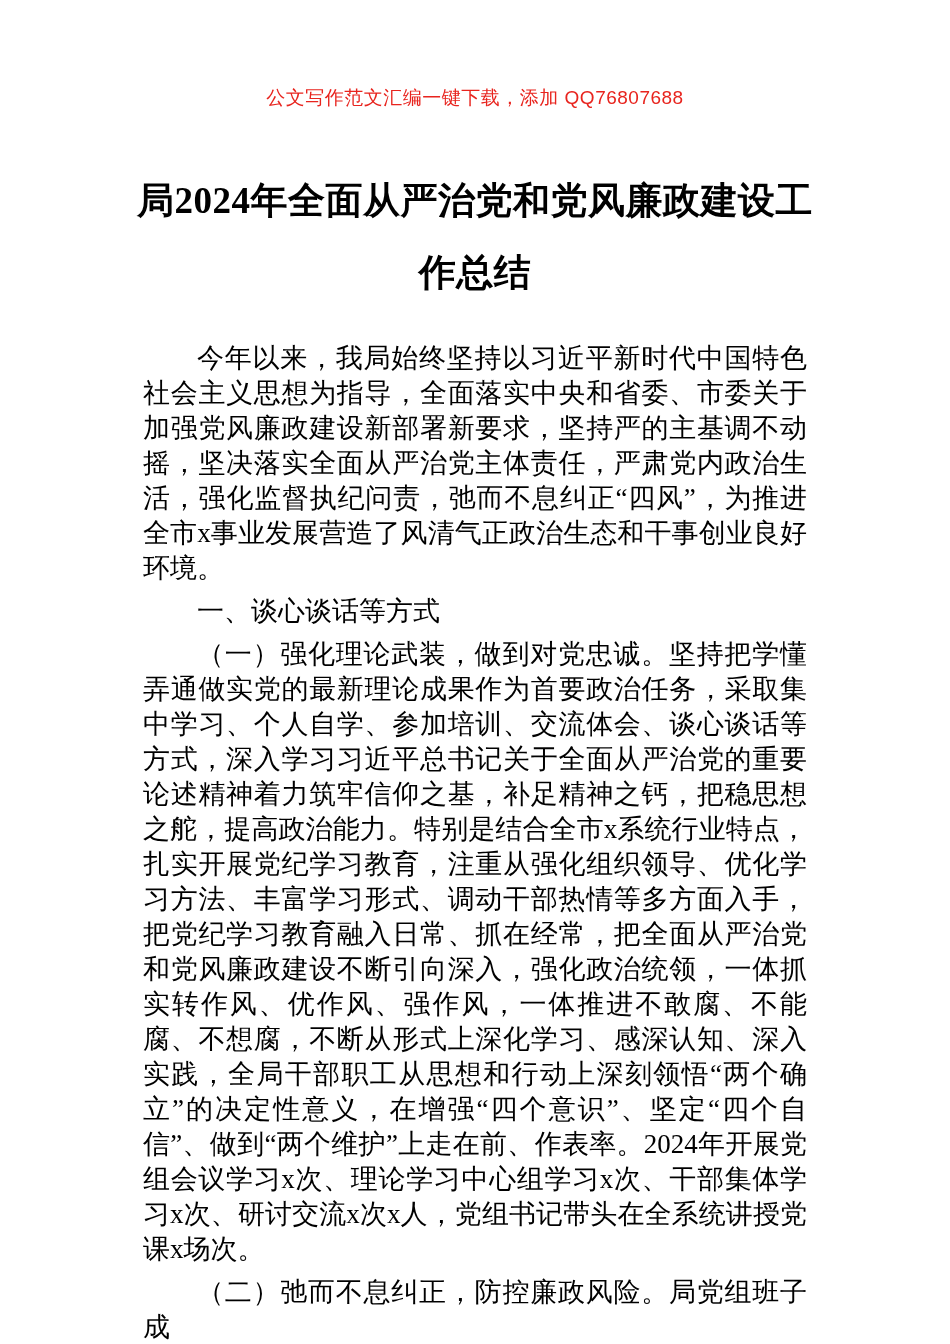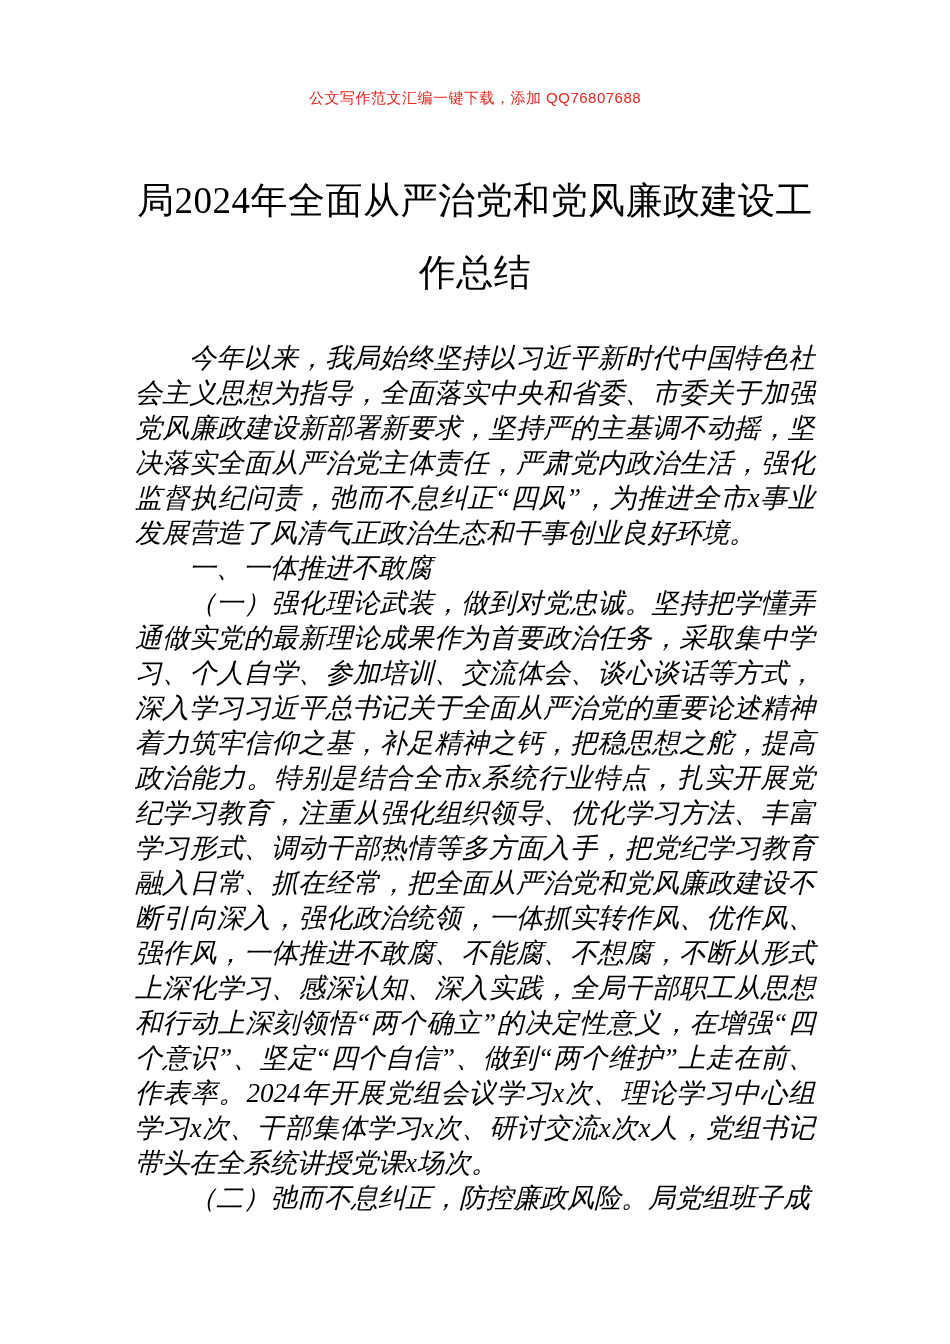--- a/index.html
+++ b/index.html
@@ -8,59 +8,58 @@
     width: 950px;
     height: 1344px;
     background: #ffffff;
     overflow: hidden;
     font-family: "Liberation Serif", "DejaVu Serif", serif;
     color: #000000;
   }
   .notice {
     padding-top: 84px;
     text-align: center;
-    font-size: 15px;
+    font-size: 19px;
     line-height: 28px;
     color: #e8241e;
     font-family: "Liberation Sans", "DejaVu Sans", sans-serif;
     letter-spacing: 0.5px;
   }
   .doc-title {
     width: 695px;
     margin: 53px auto 0 auto;
     font-size: 37px;
     line-height: 72px;
-    font-weight: normal;
+    font-weight: bold;
     text-align: center;
     letter-spacing: 0.5px;
   }
   .doc-body {
     width: 680px;
     margin: 32px 0 0 135px;
     font-size: 27px;
     line-height: 35px;
     text-align: justify;
   }
   .para {
-    margin: 0;
+    margin: 8px;
     padding: 0;
     text-indent: 2em;
     word-break: break-all;
-    font-style: italic;
   }
 </style>
 </head>
 <body>
 
 <div class="page">
 
   <div class="notice">公文写作范文汇编一键下载，添加 QQ76807688</div>
 
   <h1 class="doc-title">局2024年全面从严治党和党风廉政建设工作总结</h1>
 
   <div class="doc-body">
     <p class="para">今年以来，我局始终坚持以习近平新时代中国特色社会主义思想为指导，全面落实中央和省委、市委关于加强党风廉政建设新部署新要求，坚持严的主基调不动摇，坚决落实全面从严治党主体责任，严肃党内政治生活，强化监督执纪问责，弛而不息纠正“四风”，为推进全市x事业发展营造了风清气正政治生态和干事创业良好环境。</p>
-    <p class="para">一、一体推进不敢腐</p>
+    <p class="para">一、谈心谈话等方式</p>
     <p class="para">（一）强化理论武装，做到对党忠诚。坚持把学懂弄通做实党的最新理论成果作为首要政治任务，采取集中学习、个人自学、参加培训、交流体会、谈心谈话等方式，深入学习习近平总书记关于全面从严治党的重要论述精神着力筑牢信仰之基，补足精神之钙，把稳思想之舵，提高政治能力。特别是结合全市x系统行业特点，扎实开展党纪学习教育，注重从强化组织领导、优化学习方法、丰富学习形式、调动干部热情等多方面入手，把党纪学习教育融入日常、抓在经常，把全面从严治党和党风廉政建设不断引向深入，强化政治统领，一体抓实转作风、优作风、强作风，一体推进不敢腐、不能腐、不想腐，不断从形式上深化学习、感深认知、深入实践，全局干部职工从思想和行动上深刻领悟“两个确立”的决定性意义，在增强“四个意识”、坚定“四个自信”、做到“两个维护”上走在前、作表率。2024年开展党组会议学习x次、理论学习中心组学习x次、干部集体学习x次、研讨交流x次x人，党组书记带头在全系统讲授党课x场次。</p>
     <p class="para">（二）弛而不息纠正，防控廉政风险。局党组班子成</p>
   </div>
 
 </div>
 
 </body></html>

